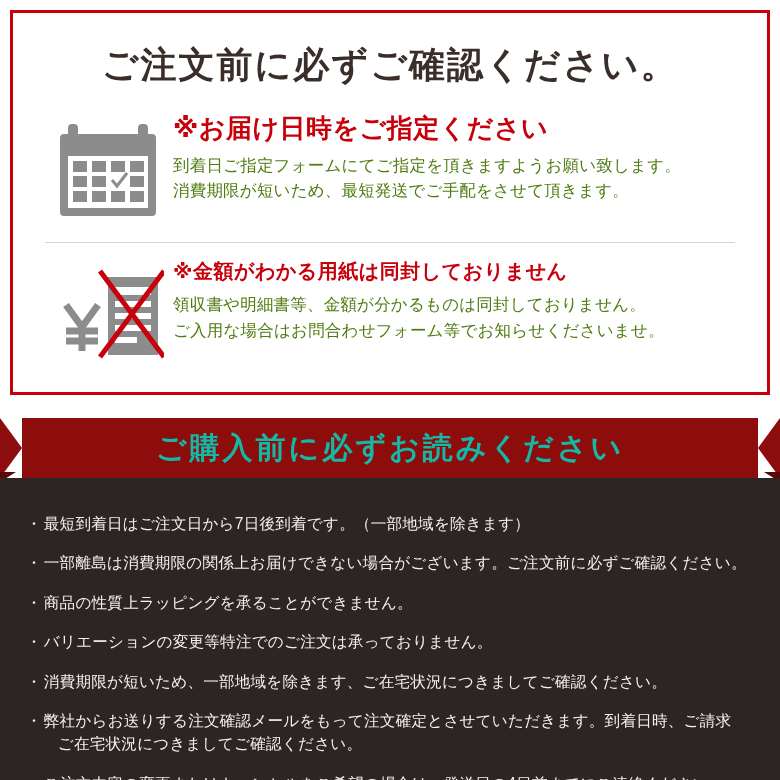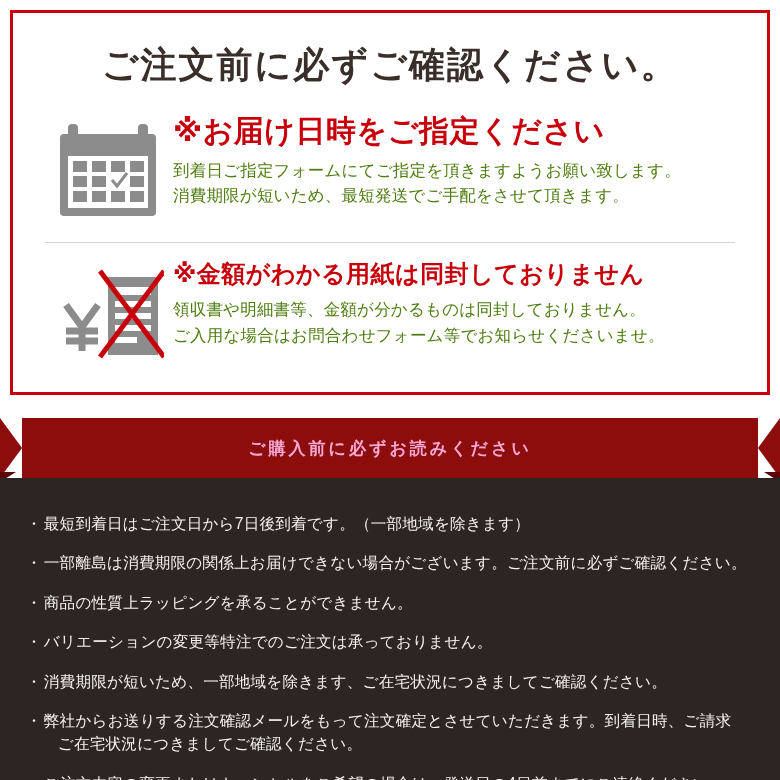--- a/index.html
+++ b/index.html
@@ -50,26 +50,26 @@
     flex: 0 0 118px;
     display: flex;
     align-items: center;
     justify-content: center;
     padding-top: 6px;
   }
   .text-cell { flex: 1 1 auto; padding-left: 6px; }
 
   .row-heading {
     color: #c7000b;
-    font-size: 30px;
+    font-size: 26px;
     font-weight: bold;
     letter-spacing: 0.5px;
     line-height: 1.25;
   }
-  .row-heading.small { font-size: 24px; }
+  .row-heading.small { font-size: 20px; }
   .row-body {
     color: #4d7c0f;
     font-size: 16.5px;
     line-height: 1.55;
     margin-top: 8px;
     letter-spacing: 0.2px;
   }
 
   .divider {
     width: 690px;
@@ -89,22 +89,22 @@
   .ribbon {
     position: absolute;
     left: 0; top: 0;
     width: 780px; height: 60px;
     background: #8d0d0d;
     display: flex;
     align-items: center;
     justify-content: center;
   }
   .ribbon-label {
-    color: #f9a8d4;
-    font-size: 17px;
+    color: #14b8a6;
+    font-size: 30px;
     font-weight: bold;
     letter-spacing: 3px;
   }
   .notch-left, .notch-right {
     position: absolute;
     top: 0;
     width: 0; height: 0;
     border-top: 30px solid #ffffff;
     border-bottom: 30px solid #ffffff;
   }

